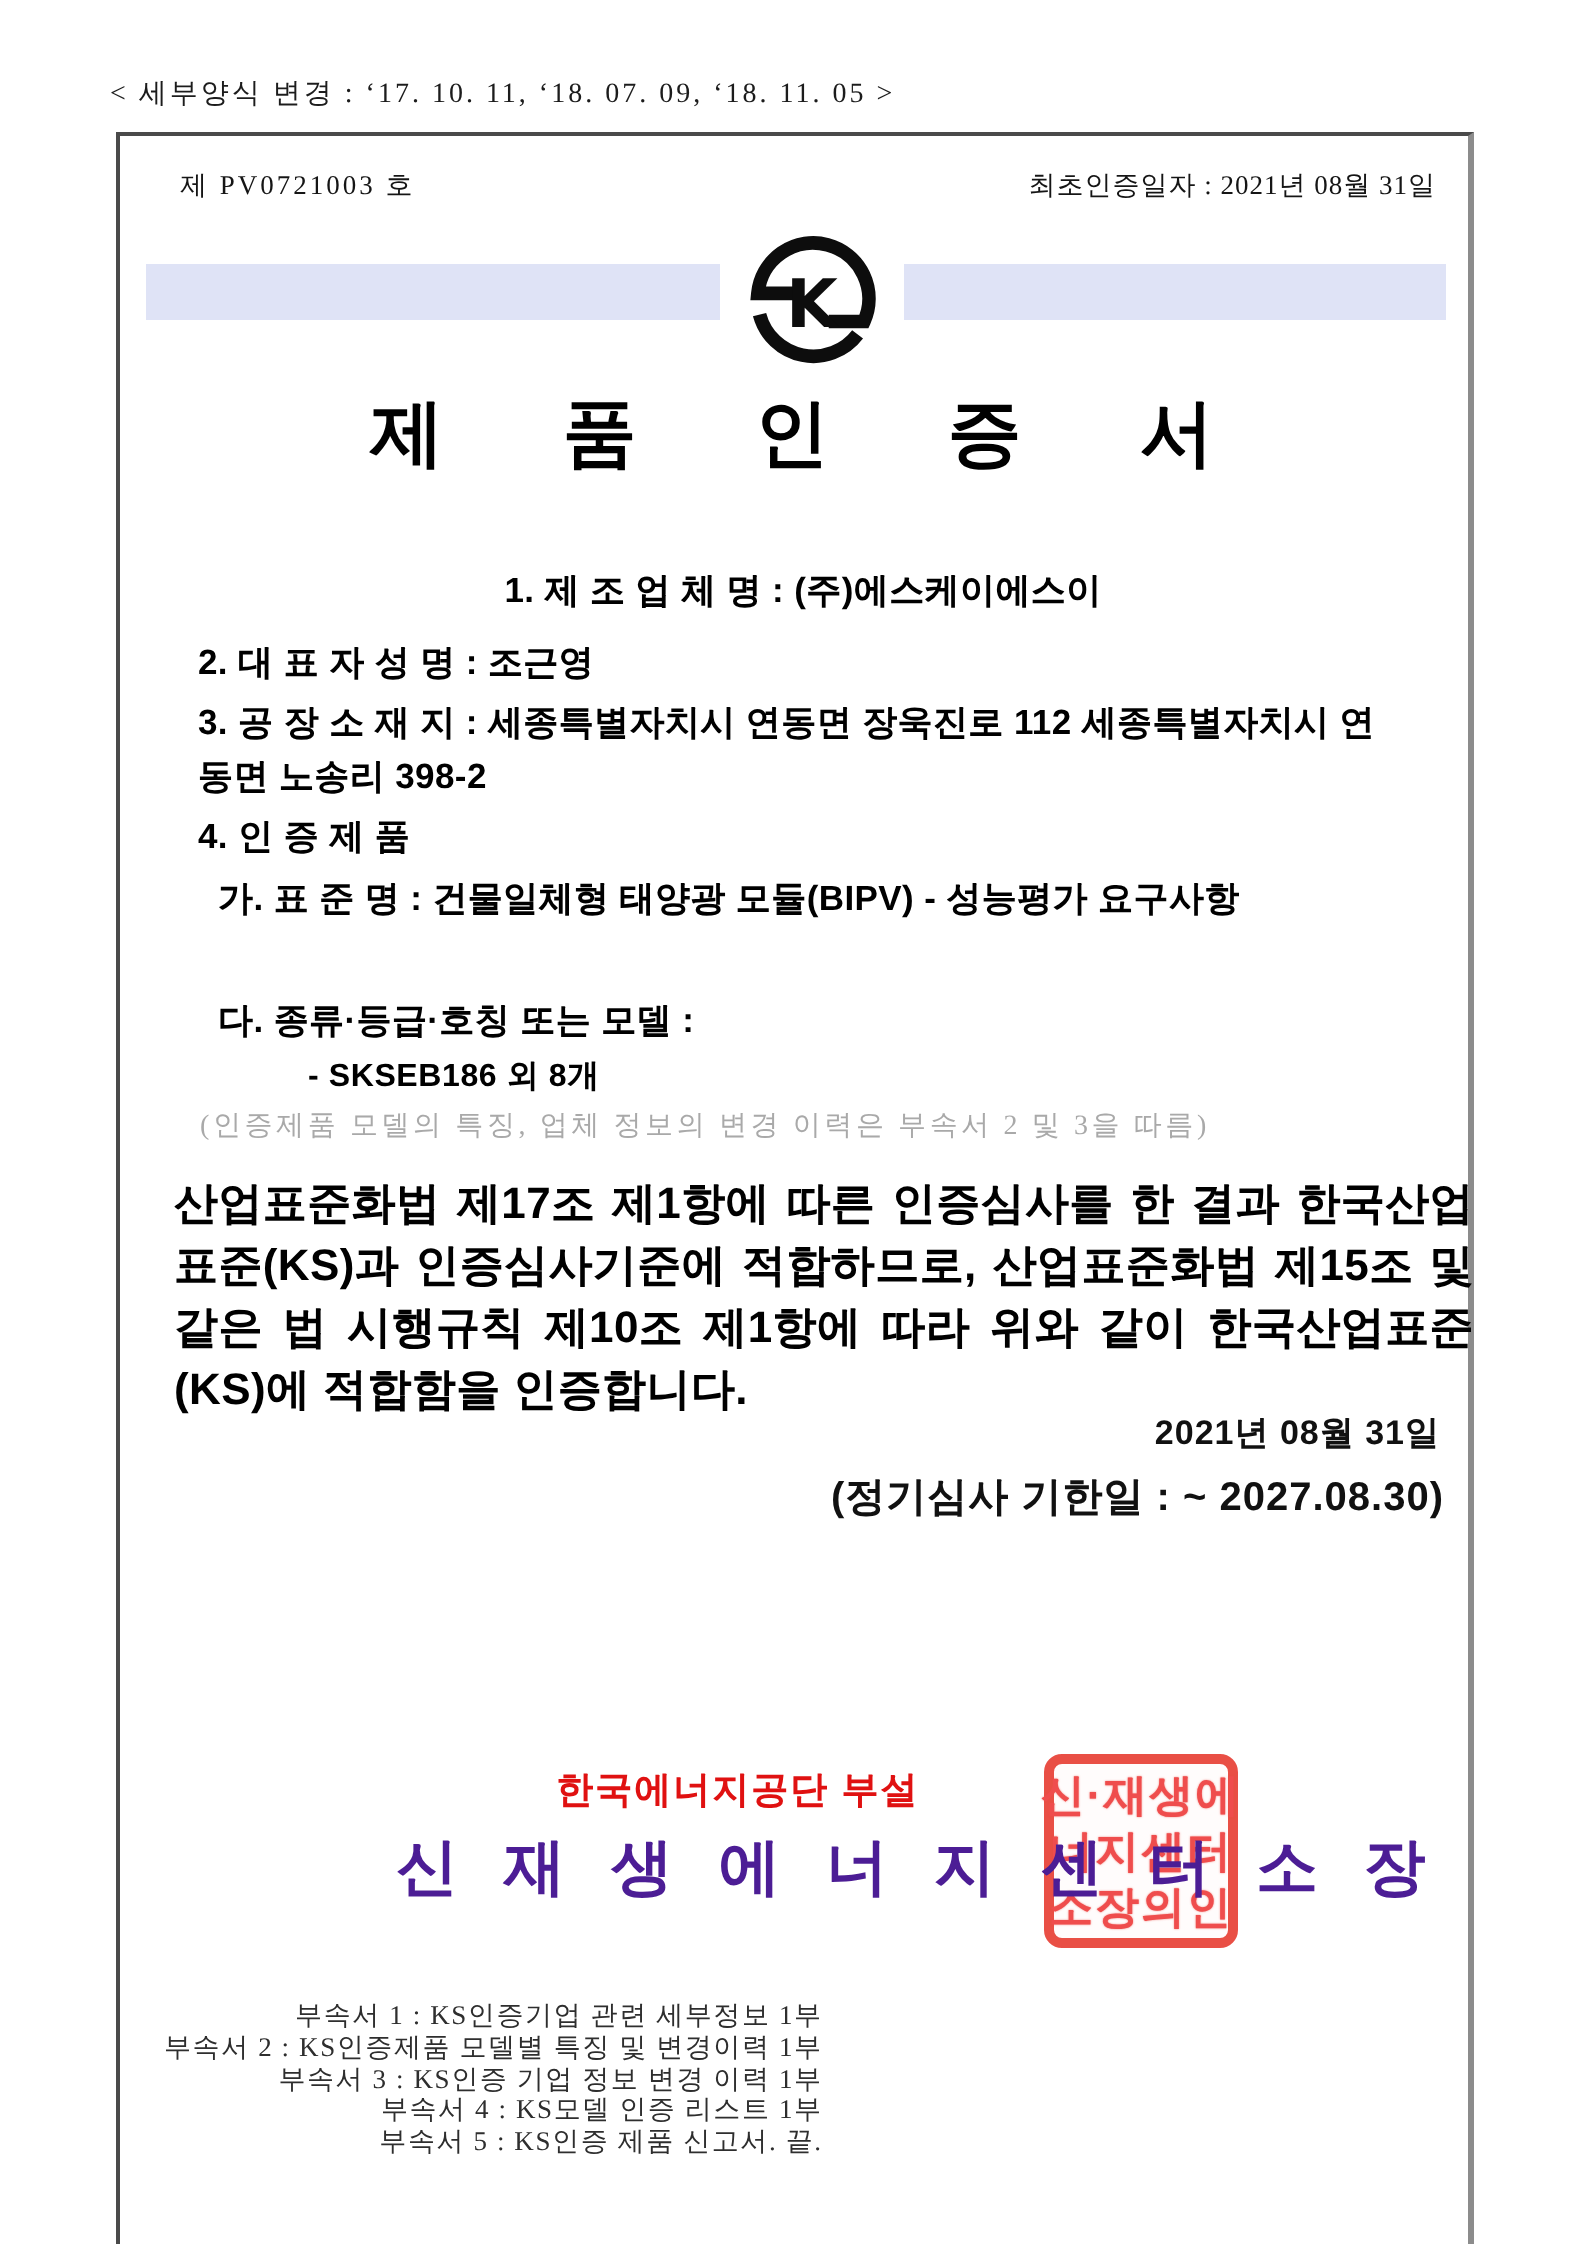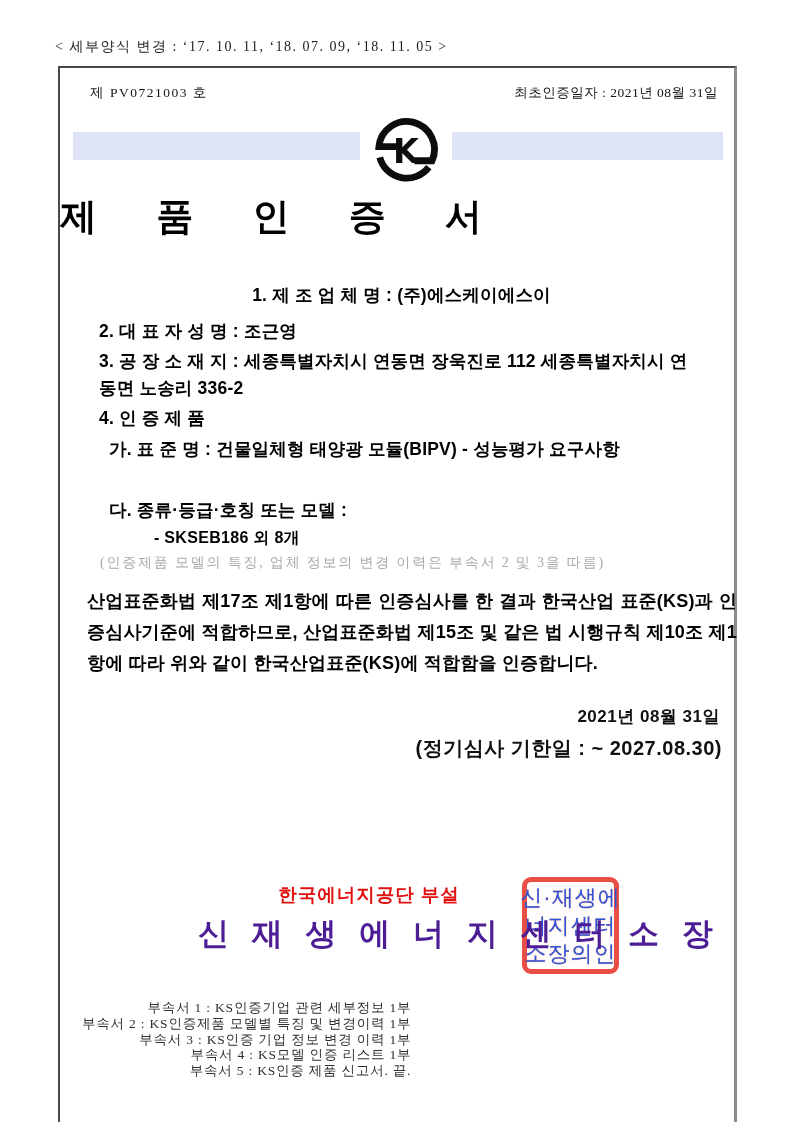--- a/index.html
+++ b/index.html
@@ -43,20 +43,21 @@
   }
   .logo-holder {
     position: absolute; left: 300px; top: 38px;
     width: 92px; height: 92px; background: #ffffff;
     display: flex; align-items: center; justify-content: center;
   }
   .ks-logo { width: 76px; height: 76px; }
 
   .doc-title {
     position: absolute; left: 0; right: 0; top: 124px;
+    text-align: center;
     font-size: 37px; font-weight: bold; color: #000;
     word-spacing: 46px; letter-spacing: 2px;
     font-family: "Liberation Serif", serif;
   }
 
   .item-line {
     position: absolute; left: 39px; right: 30px;
     font-size: 17.5px; font-weight: bold; color: #000;
     line-height: 27px; letter-spacing: 0.2px;
   }
@@ -74,21 +75,21 @@
     font-size: 16px; font-weight: bold; color: #000; letter-spacing: 0.3px;
   }
   .model-note {
     position: absolute; left: 40px; top: 486px;
     font-family: "Liberation Serif", serif;
     font-size: 14px; color: #a9a9a9; letter-spacing: 1.8px;
   }
 
   .body-paragraph {
     position: absolute; left: 27px; top: 518px; width: 650px;
-    font-size: 18px; font-weight: bold; color: #000;
+    font-size: 22px; font-weight: bold; color: #000;
     line-height: 31px; text-align: justify; letter-spacing: 0.2px;
   }
 
   .issue-date {
     position: absolute; right: 14px; top: 637px;
     font-size: 17px; font-weight: bold; letter-spacing: 0.5px;
   }
   .audit-deadline {
     position: absolute; right: 12px; top: 667px;
     font-size: 20px; font-weight: bold; letter-spacing: 0.5px;
@@ -108,21 +109,21 @@
   }
   .seal {
     position: absolute; left: 462px; top: 809px;
     width: 97px; height: 97px;
     border: 5px solid #e8463c; border-radius: 9px;
     background: rgba(255, 240, 239, 0.25);
     display: flex; flex-direction: column; align-items: center; justify-content: center;
     z-index: 1; opacity: 0.95;
   }
   .seal-row {
-    font-size: 22px; font-weight: normal; color: #1d4ed8;
+    font-size: 22px; font-weight: bold; color: #ef4444;
     line-height: 28px; letter-spacing: 1px; white-space: nowrap;
     text-shadow: 0 0 1px rgba(232, 70, 60, 0.7);
     text-align: right;
   }
 
   .appendix-list {
     position: absolute; left: 22px; top: 932px; text-align: right;
   }
   .appendix-line {
     font-family: "Liberation Serif", serif;
@@ -148,21 +149,21 @@
         <path d="M 38 43 L 14.4 43 A 36.6 36.6 0 1 1 84.2 61.5 L 61 61.5" fill="none" stroke="#0d0d0d" stroke-width="9"></path>
         <path d="M 80 70 A 36.6 36.6 0 0 1 15.5 57" fill="none" stroke="#0d0d0d" stroke-width="9"></path>
         <text x="50" y="65" text-anchor="middle" font-size="44" font-weight="bold" font-family="'DejaVu Sans', sans-serif" fill="#0d0d0d">K</text>
       </svg>
     </div>
 
     <div class="doc-title">제 품 인 증 서</div>
 
     <div class="item-line item-1">1. 제 조 업 체 명 : (주)에스케이에스이</div>
     <div class="item-line item-2">2. 대 표 자 성 명 : 조근영</div>
-    <div class="item-line item-3">3. 공 장 소 재 지 : 세종특별자치시 연동면 장욱진로 112 세종특별자치시 연동면 노송리 336-2</div>
+    <div class="item-line item-3">3. 공 장 소 재 지 : 세종특별자치시 연동면 장욱진로 112 세종특별자치시 연동면 노송리 398-2</div>
     <div class="item-line item-4-heading">4. 인 증 제 품</div>
     <div class="item-line sub-item item-4a">가. 표 준 명 : 건물일체형 태양광 모듈(BIPV) - 성능평가 요구사항</div>
     <div class="item-line sub-item item-4c">다. 종류·등급·호칭 또는 모델 :</div>
 
     <div class="model-line">- SKSEB186 외 8개</div>
     <div class="model-note">(인증제품 모델의 특징, 업체 정보의 변경 이력은 부속서 2 및 3을 따름)</div>
 
     <div class="body-paragraph">산업표준화법 제17조 제1항에 따른 인증심사를 한 결과 한국산업 표준(KS)과 인증심사기준에 적합하므로, 산업표준화법 제15조 및 같은 법 시행규칙 제10조 제1항에 따라 위와 같이 한국산업표준(KS)에 적합함을 인증합니다.</div>
 
     <div class="issue-date">2021년 08월 31일</div>

